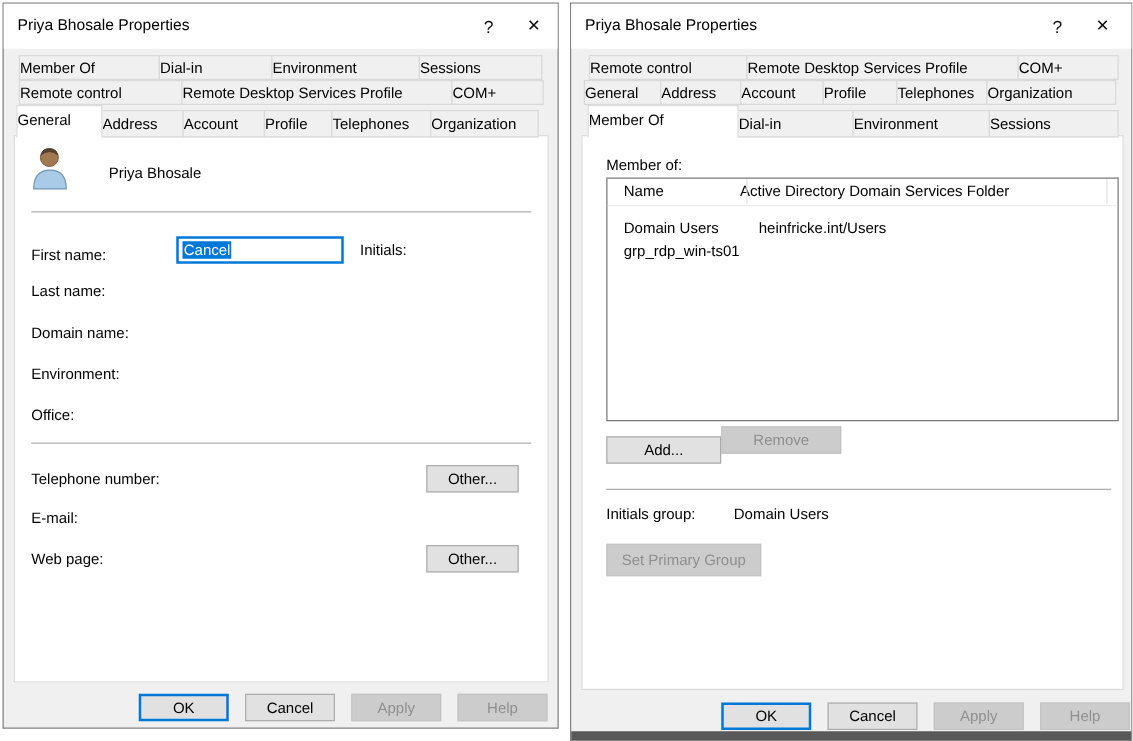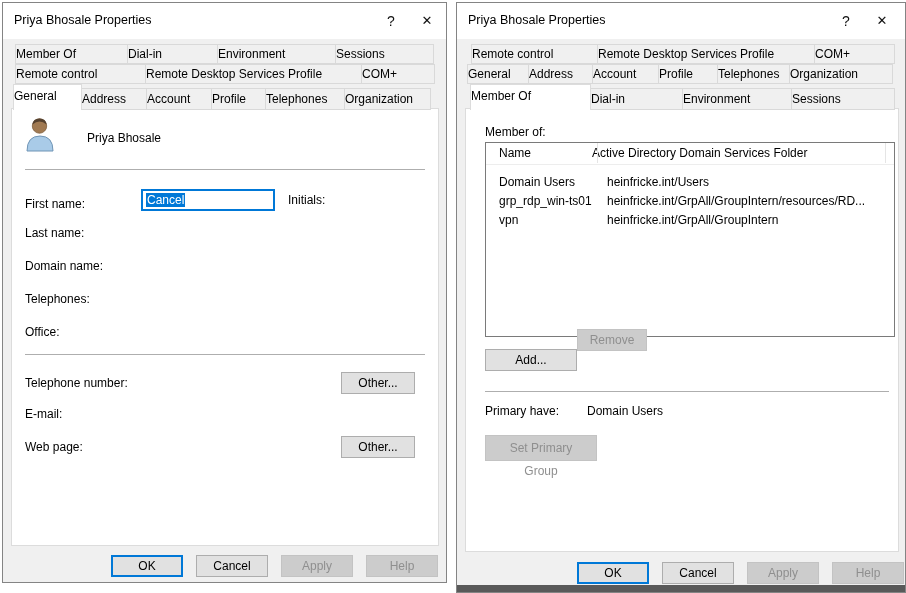--- a/index.html
+++ b/index.html
@@ -117,21 +117,21 @@
   </div>
   <span class="lbl" style="left:285px; top:190px; z-index:3;">Initials:</span>
   <input class="tb" style="left: 328px; top: 186px; width: 84px;" readonly="" value="">
 
   <span class="lbl" style="left:22px; top:223px; z-index:3;">Last name:</span>
   <input class="tb" style="left: 138px; top: 219px; width: 274px;" readonly="" value="Bhosale">
 
   <span class="lbl" style="left:22px; top:256px; z-index:3;">Domain name:</span>
   <input class="tb" style="left: 138px; top: 252px; width: 274px;" readonly="" value="Priya Bhosale">
 
-  <span class="lbl" style="left:22px; top:289px; z-index:3;">Telephones:</span>
+  <span class="lbl" style="left:22px; top:289px; z-index:3;">Environment:</span>
   <input class="tb" style="left: 138px; top: 285px; width: 274px;" readonly="" value="HR &amp; Recruitment Executive">
 
   <span class="lbl" style="left:22px; top:322px; z-index:3;">Office:</span>
   <input class="tb" style="left: 138px; top: 318px; width: 274px;" readonly="" value="">
 
   <div class="hr" style="left:22px; top:351px; width:400px; z-index:3;"></div>
 
   <span class="lbl" style="left:22px; top:373px; z-index:3;">Telephone number:</span>
   <input class="tb" style="left: 138px; top: 369px; width: 182px;" readonly="" value="">
   <button class="btn" style="left:338px; top:369px; width:74px; z-index:3;">Other...</button>
@@ -187,38 +187,33 @@
       <span class="lv-vline" style="left:111px;"></span>
       <span class="lv-vline" style="left:399px;"></span>
     </div>
     <div class="lv-rows">
       <div class="lv-row">
         <span class="lv-cell" style="left:13px;">Domain Users</span>
         <span class="lv-cell" style="left:121px;">heinfricke.int/Users</span>
       </div>
       <div class="lv-row">
         <span class="lv-cell" style="left:13px;">grp_rdp_win-ts01</span>
-        <span class="lv-cell" style="left:121px;">heinfricke.int/GrpAll/GroupIntern/resources/RD...</span>
-      </div>
-      <div class="lv-row">
-        <span class="lv-cell" style="left:13px;">vpn</span>
-        <span class="lv-cell" style="left:121px;">heinfricke.int/GrpAll/GroupIntern</span>
       </div>
     </div>
   </div>
 
   <button class="btn" style="left:28px; top:346px; width:92px; z-index:3;">Add...</button>
-  <button class="btn disabled" style="left:120px; top:326px; width:70px; z-index:3;">Remove</button>
+  <button class="btn disabled" style="left:120px; top:338px; width:96px; z-index:3;">Remove</button>
 
   <div class="hr" style="left:28px; top:388px; width:404px; z-index:3;"></div>
 
-  <span class="lbl" style="left:28px; top:401px; z-index:3;">Primary have:</span>
+  <span class="lbl" style="left:28px; top:401px; z-index:3;">Initials group:</span>
   <span class="lbl" style="left:130px; top:401px; z-index:3;">Domain Users</span>
 
-  <button class="btn disabled" style="left:28px; top:432px; width:112px; height:26px; line-height:23px; z-index:3;">Set Primary Group</button>
+  <button class="btn disabled" style="left:28px; top:432px; width:124px; height:26px; line-height:23px; z-index:3;">Set Primary Group</button>
 
   <button class="btn primary" style="left:120px; top:559px;">OK</button>
   <button class="btn" style="left:205px; top:559px;">Cancel</button>
   <button class="btn disabled" style="left:290px; top:559px;">Apply</button>
   <button class="btn disabled" style="left:375px; top:559px;">Help</button>
 
   <div class="bottom-strip"></div>
 </div>
 
 </body></html>

